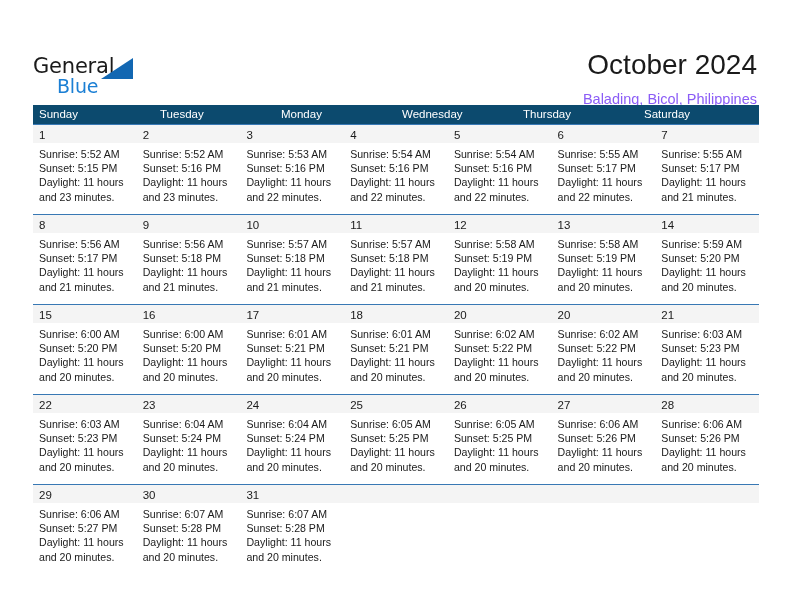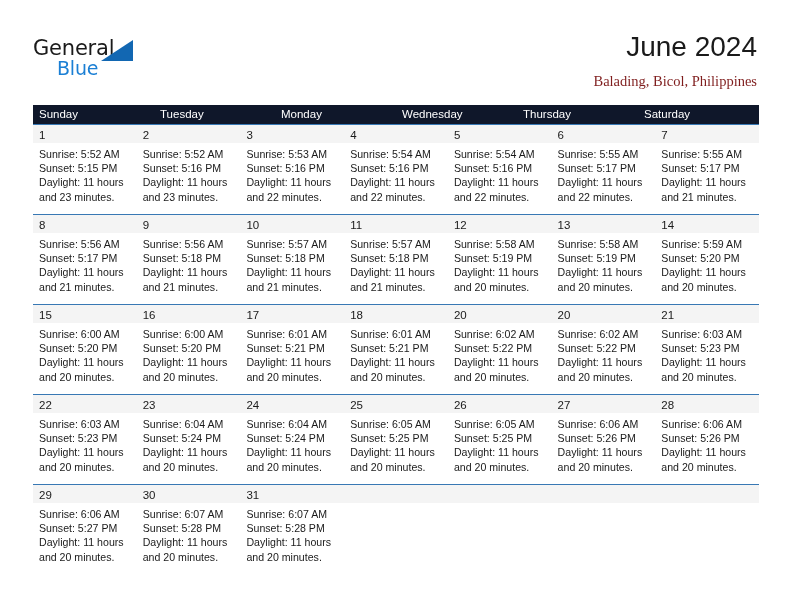--- a/index.html
+++ b/index.html
@@ -18,21 +18,21 @@
     position: relative;
     width: 792px;
     height: 612px;
     box-sizing: border-box;
   }
 
   
   .top {
     position: absolute;
     left: 0;
-    top: 0;
+    top: 18px;
     width: 792px;
     height: 100px;
   }
   .logo {
     position: absolute;
     left: 33px;
     top: 36px;
     width: 160px;
     height: 46px;
   }
@@ -71,37 +71,36 @@
     text-align: right;
   }
   .cal-title {
     font-size: 28px;
     color: #1a1a1a;
     line-height: 34px;
     white-space: nowrap;
   }
   .cal-subtitle {
     font-size: 14.5px;
-    color: #7f1d1d;
+    color: #8b5cf6;
     line-height: 20px;
     margin-top: 7px;
     white-space: nowrap;
-    font-family: Liberation Serif, serif;
   }
 
   
   .calendar {
     position: absolute;
     left: 33px;
     top: 105px;
     width: 726px;
   }
   .dow-row {
     display: flex;
-    background: #0f172a;
+    background: #0c4a6e;
     height: 19px;
   }
   .dow-cell {
     flex: 1 1 0;
     color: #ffffff;
     font-size: 11.5px;
     line-height: 19px;
     padding-left: 6px;
     box-sizing: border-box;
     white-space: nowrap;
@@ -156,21 +155,21 @@
 
   <div class="top">
 
     <div class="logo">
       <span class="logo-general">General</span>
       <span class="logo-triangle"></span>
       <span class="logo-blue">Blue</span>
     </div>
 
     <div class="title-block">
-      <div class="cal-title">June 2024</div>
+      <div class="cal-title">October 2024</div>
       <div class="cal-subtitle">Balading, Bicol, Philippines</div>
     </div>
 
   </div>
 
   <div class="calendar">
 
     <div class="dow-row">
       <div class="dow-cell">Sunday</div>
       <div class="dow-cell">Tuesday</div>

